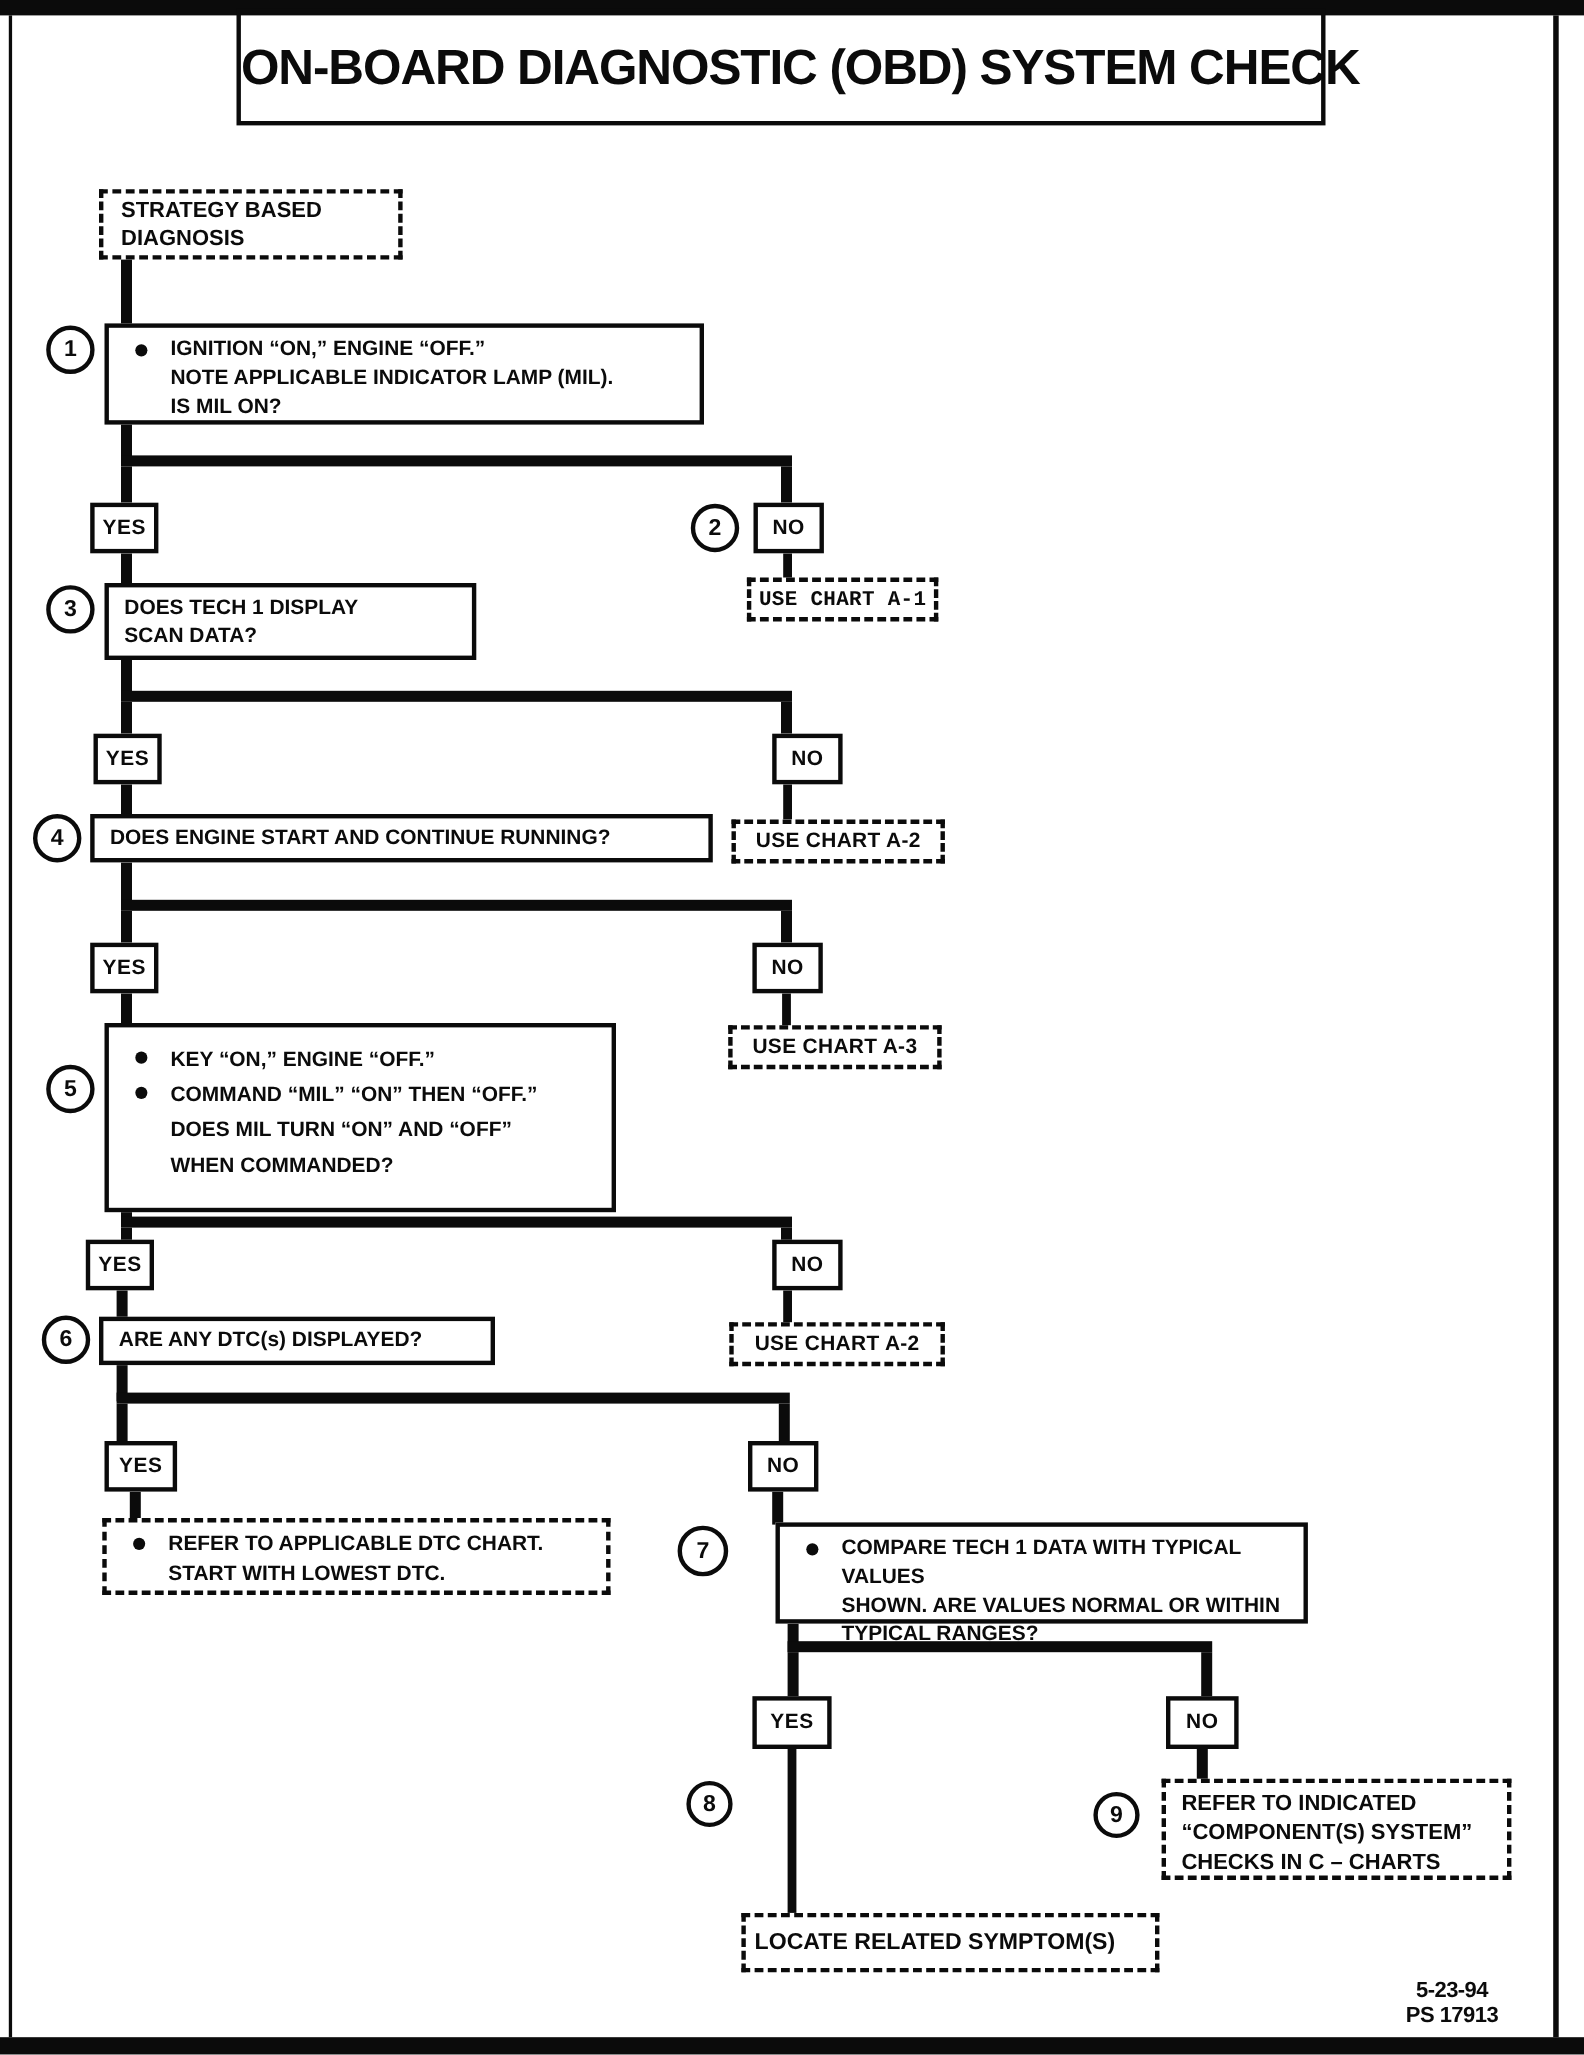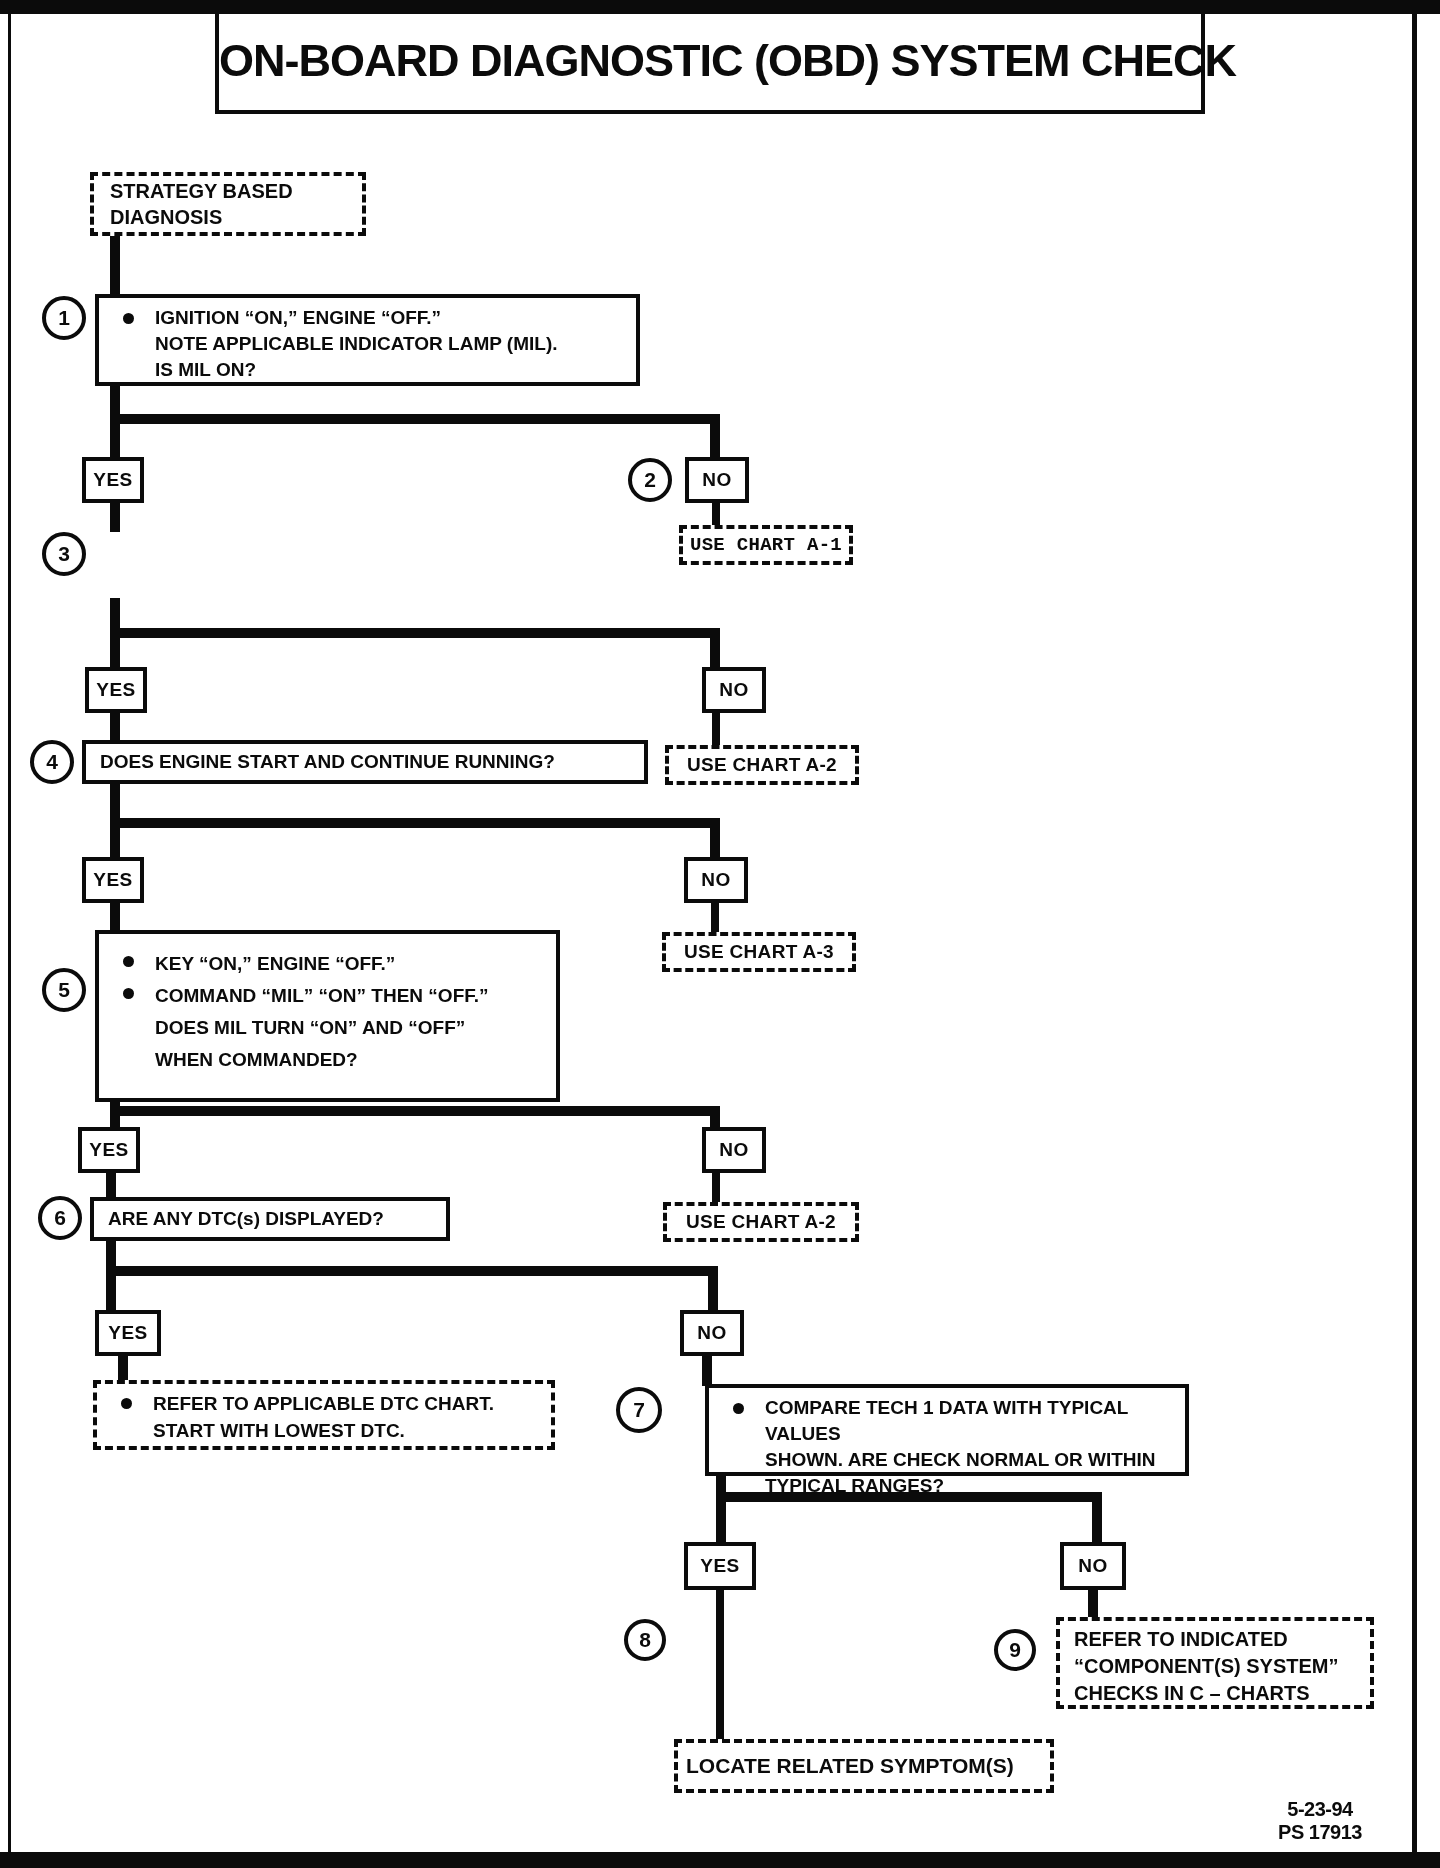--- a/index.html
+++ b/index.html
@@ -157,20 +157,26 @@
   <div class="yn" style="left:82px;top:457px;width:62px;height:46px;">YES</div>
   <div class="circle" style="left:628px;top:458px;width:44px;height:44px;">
     <span>2</span>
   </div>
   <div class="yn" style="left:685px;top:457px;width:64px;height:46px;">NO</div>
   <div class="box dashedbox center chart" style="left:679px;top:525px;width:174px;height:40px;font-family:Liberation Mono, monospace;">USE CHART A-1</div>
 
   <div class="circle" style="left:42px;top:532px;width:44px;height:44px;">
     <span>3</span>
   </div>
+  <div class="box" style="left:95px;top:530px;width:338px;height:70px;">
+    <div class="lines" style="padding-top:6px;">
+      <div class="p-line">DOES TECH 1 DISPLAY</div>
+      <div class="p-line">SCAN DATA?</div>
+    </div>
+  </div>
 
   <div class="yn" style="left:85px;top:667px;width:62px;height:46px;">YES</div>
   <div class="yn" style="left:702px;top:667px;width:64px;height:46px;">NO</div>
 
   <div class="circle" style="left:30px;top:740px;width:44px;height:44px;">
     <span>4</span>
   </div>
   <div class="box vcenter" style="left:82px;top:740px;width:566px;height:44px;padding-left:14px;">
     <span>DOES ENGINE START AND CONTINUE RUNNING?</span>
   </div>
@@ -212,21 +218,21 @@
       <div class="b-line">START WITH LOWEST DTC.</div>
     </div>
   </div>
 
   <div class="circle" style="left:616px;top:1387px;width:46px;height:46px;">
     <span>7</span>
   </div>
   <div class="box" style="left:688px;top:1384px;width:484px;height:92px;margin-left:17px;">
     <div class="lines">
       <div class="b-line bullet">COMPARE TECH 1 DATA WITH TYPICAL VALUES</div>
-      <div class="b-line">SHOWN. ARE CHECK NORMAL OR WITHIN</div>
+      <div class="b-line">SHOWN. ARE VALUES NORMAL OR WITHIN</div>
       <div class="b-line">TYPICAL RANGES?</div>
     </div>
   </div>
 
   <div class="yn" style="left:684px;top:1542px;width:72px;height:48px;">YES</div>
   <div class="yn" style="left:1060px;top:1542px;width:66px;height:48px;">NO</div>
 
   <div class="circle" style="left:624px;top:1619px;width:42px;height:42px;">
     <span>8</span>
   </div>

